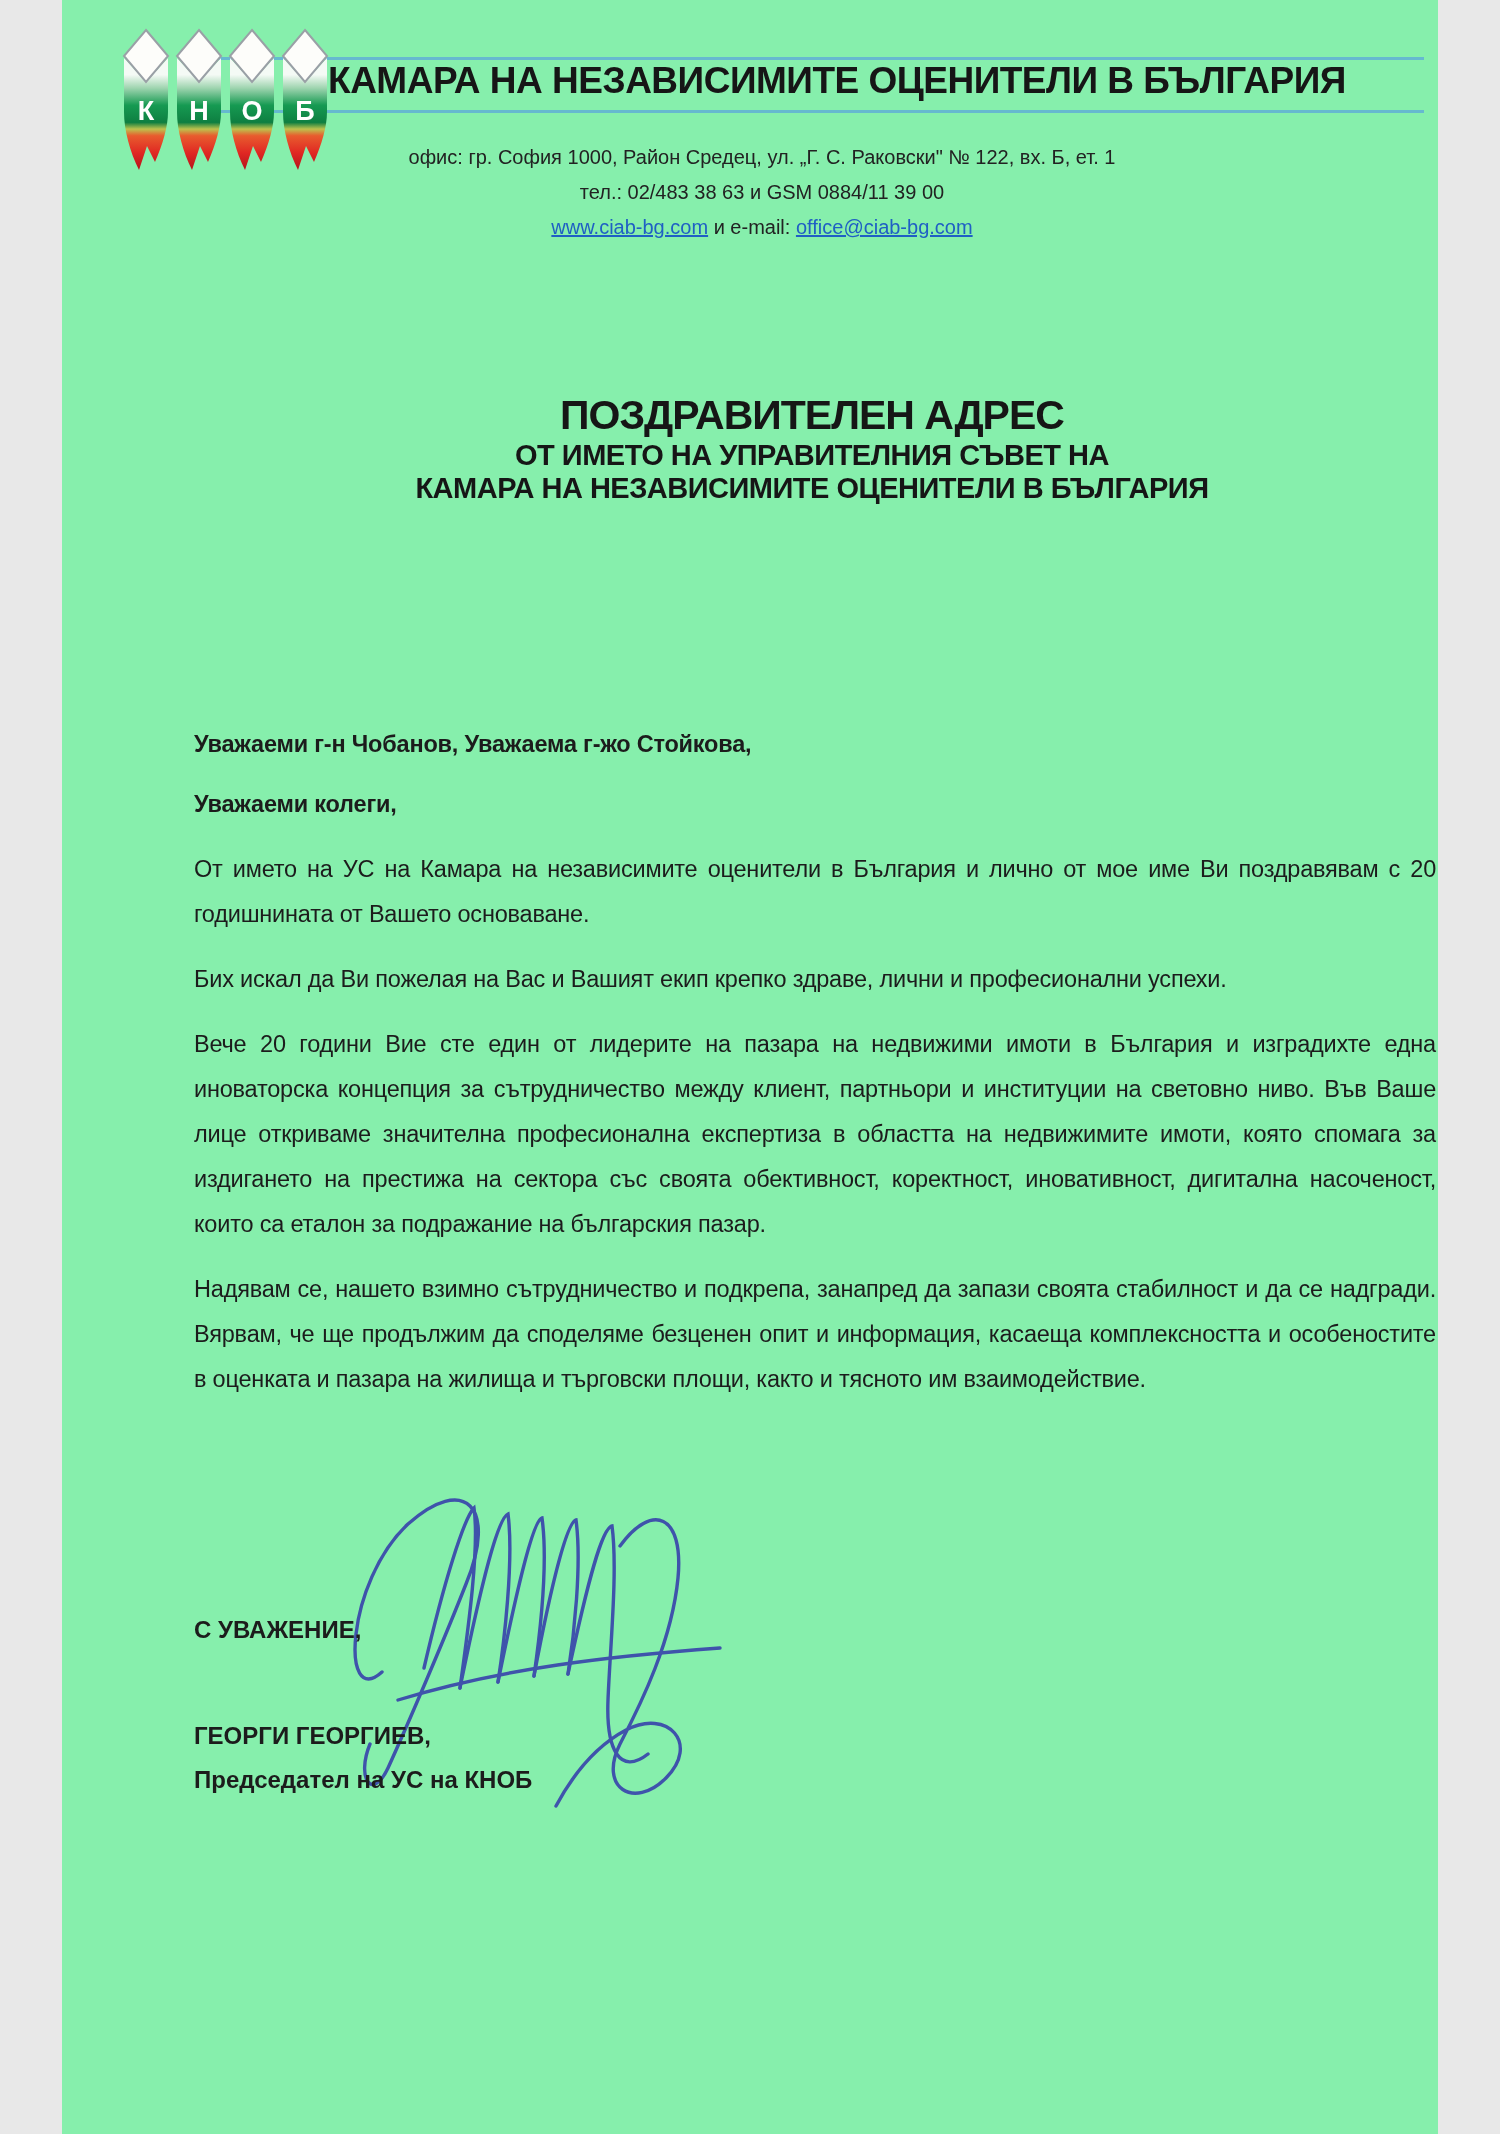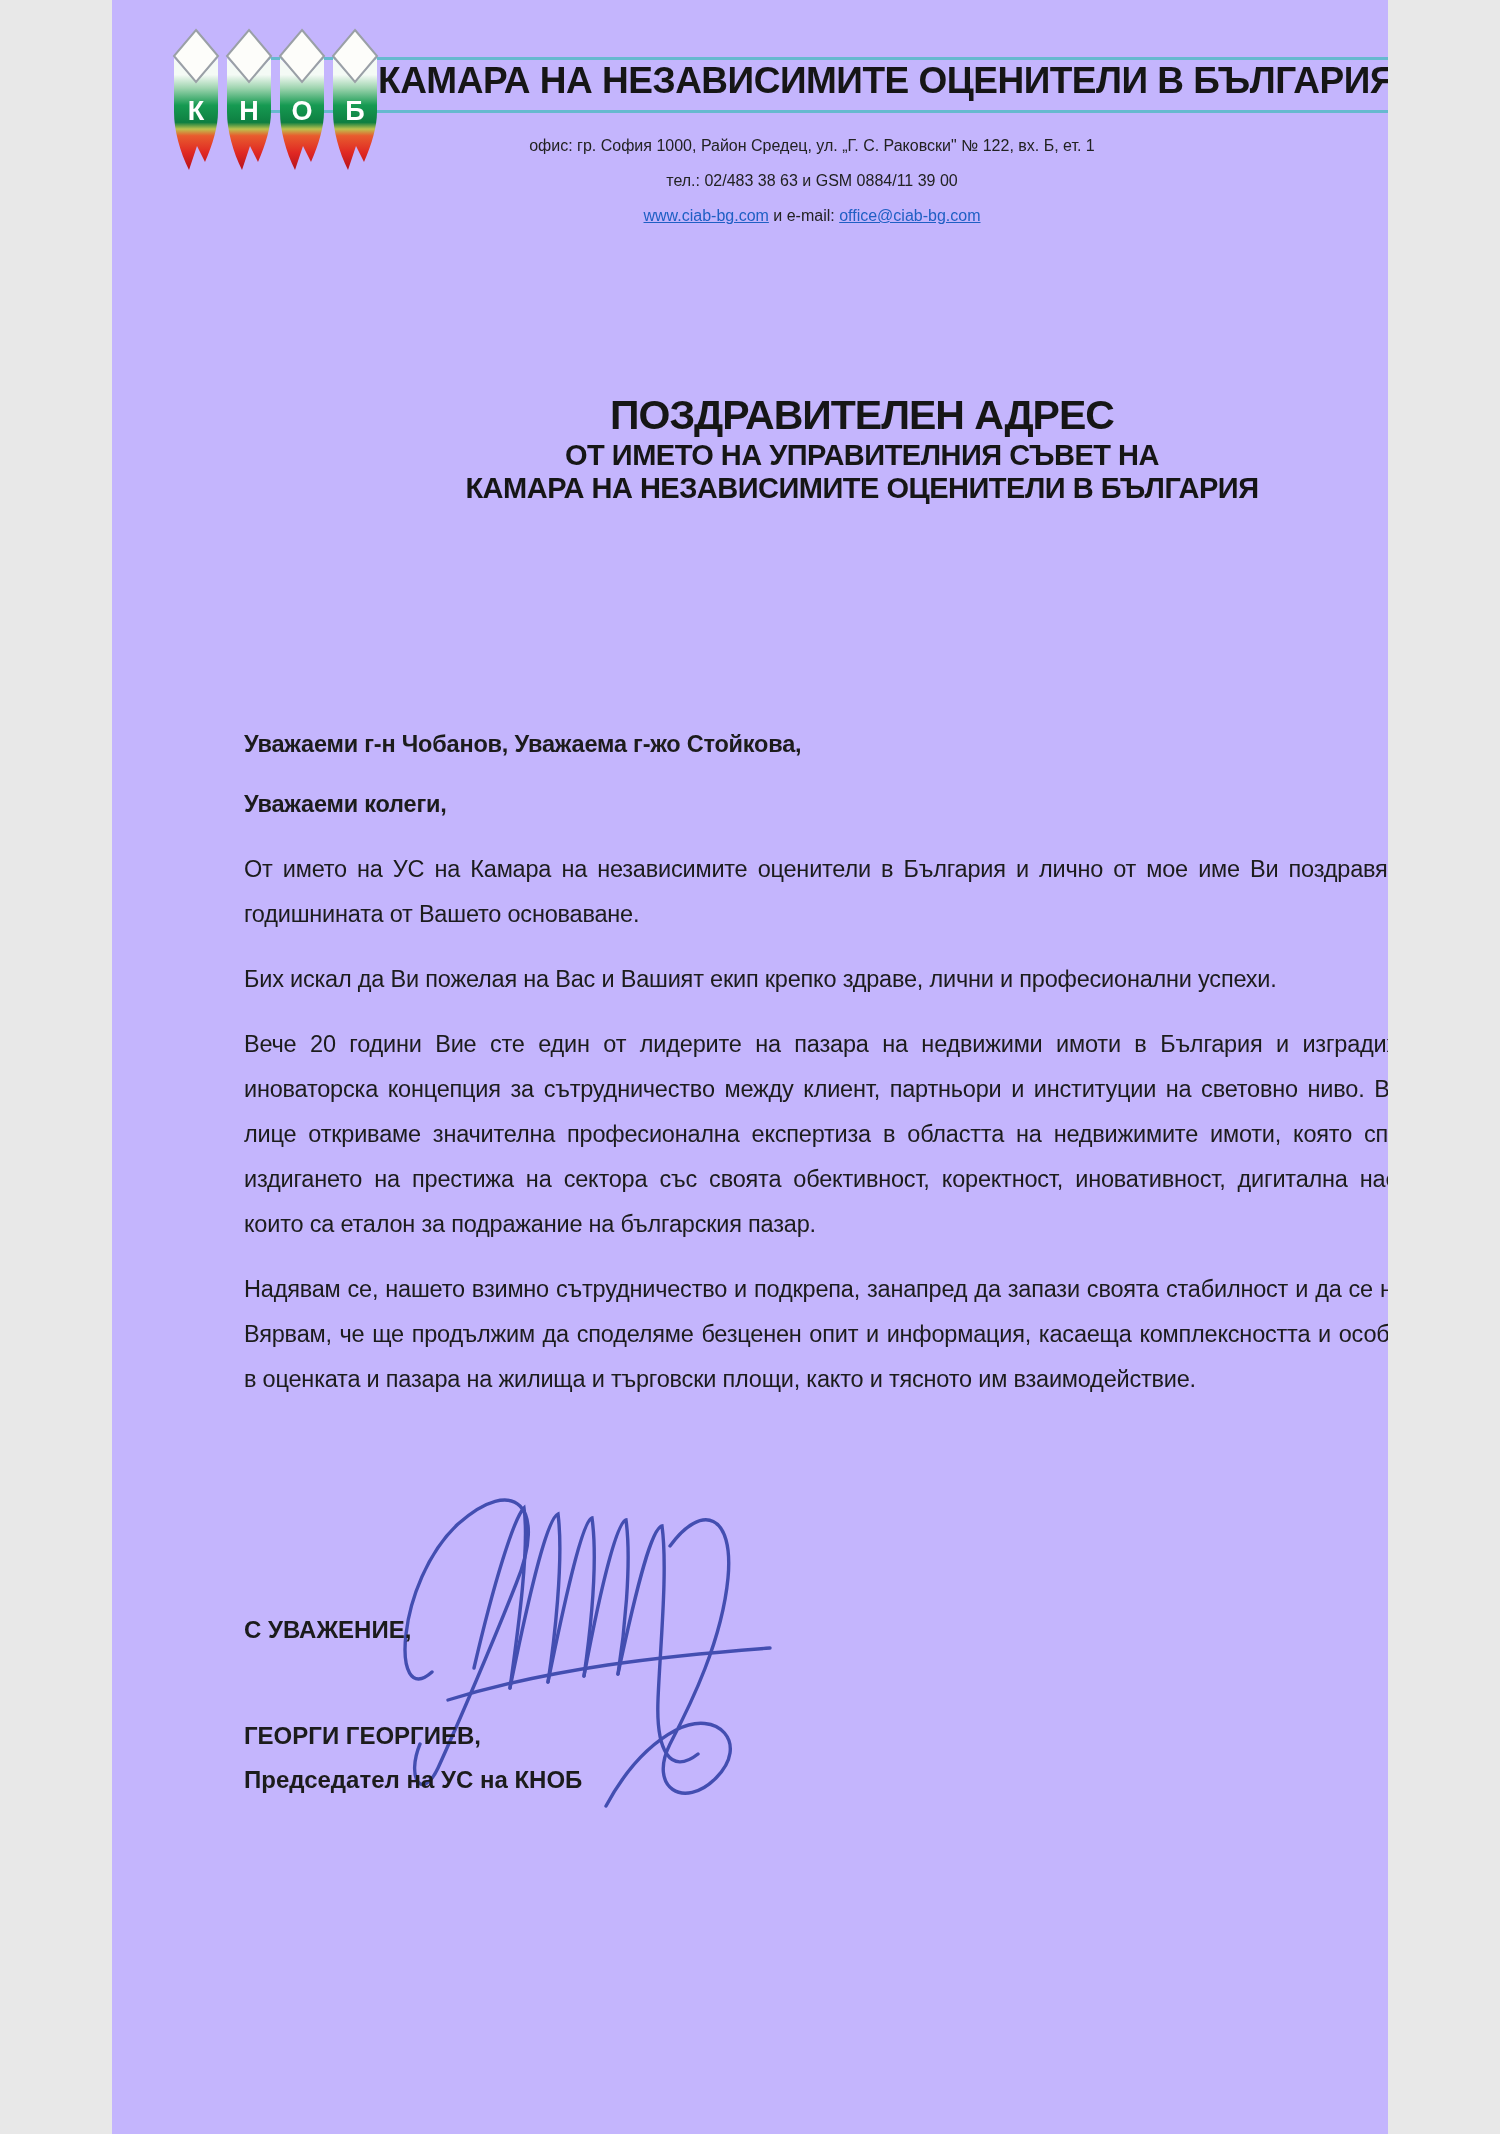--- a/index.html
+++ b/index.html
@@ -1,38 +1,38 @@
 <!DOCTYPE html>
 <html><head>
 <meta charset="utf-8">
 <style>
   * { margin:0; padding:0; box-sizing:border-box; }
   html,body { background:#e8e8e8; }
   .page {
     position:relative;
-    width:1276px; height:2134px;
-    background:#c4b5fd;
+    width:1376px; height:2134px;
+    background:#86efac;
     font-family:"Liberation Sans","DejaVu Sans",sans-serif;
     color:#1c1c1c;
     overflow:hidden;
     margin:0 auto;
   }
   
   .band-line { position:absolute; height:3px; background:#66b9cf; }
   .band-line.top    { left:150px; top:57px;  width:1212px; }
   .band-line.bottom { left:150px; top:110px; width:1212px; }
   .org-title {
     position:absolute; left:190px; top:60px; width:1170px;
     text-align:center; font-size:37px; font-weight:700;
     letter-spacing:-0.5px; color:#161616; white-space:nowrap;
   }
   .logo { position:absolute; left:56px; top:22px; }
   .contacts {
-    position:absolute; left:0; top:128px; width:1400px;
-    text-align:center; font-size:16px; line-height:35px; color:#222;
+    position:absolute; left:0; top:140px; width:1400px;
+    text-align:center; font-size:20px; line-height:35px; color:#222;
   }
   .contacts a { color:#1f5fc4; text-decoration:underline; }
   
   .headings { position:absolute; left:0; top:392px; width:1500px; text-align:center; }
   .doc-title { font-size:41px; font-weight:700; letter-spacing:-1px; color:#161616; }
   .doc-sub   { font-size:29px; font-weight:700; letter-spacing:-0.5px; color:#161616; }
   
   .body-text {
     position:absolute; left:132px; top:722px; width:1242px;
     font-size:23.5px; line-height:45px; letter-spacing:-0.2px;

